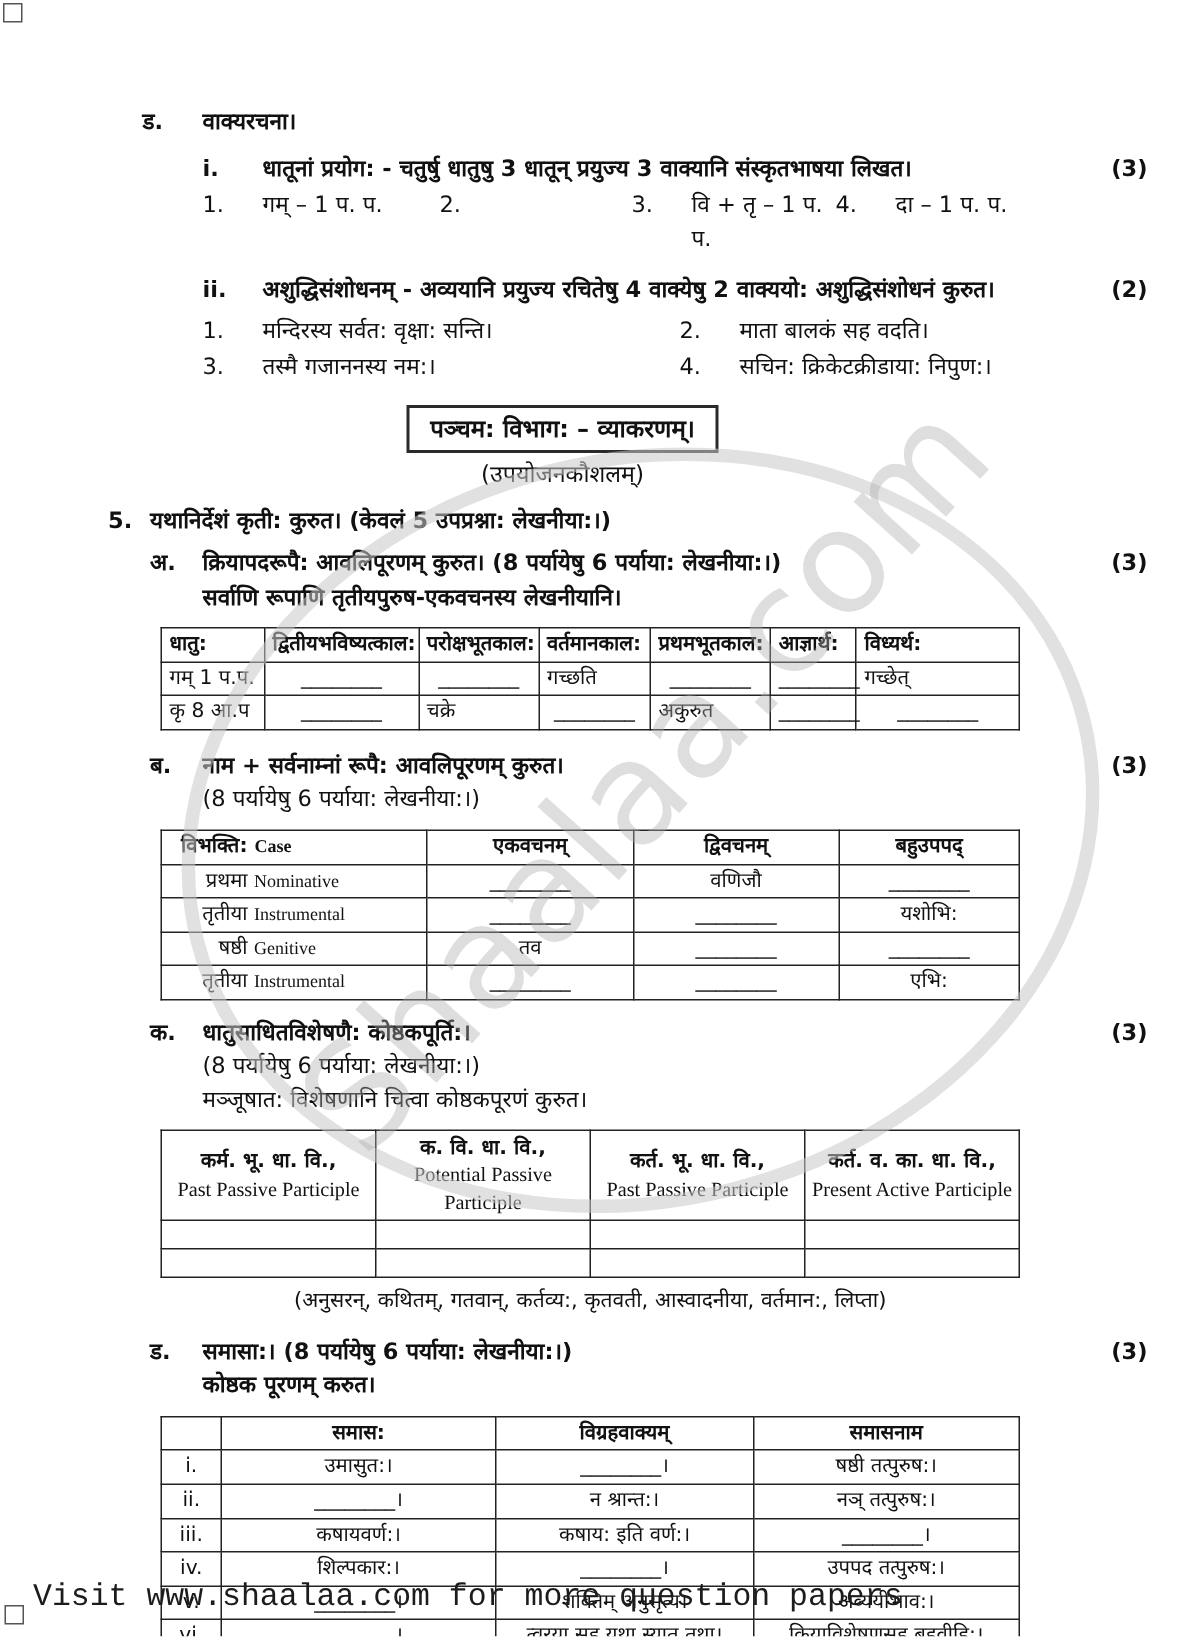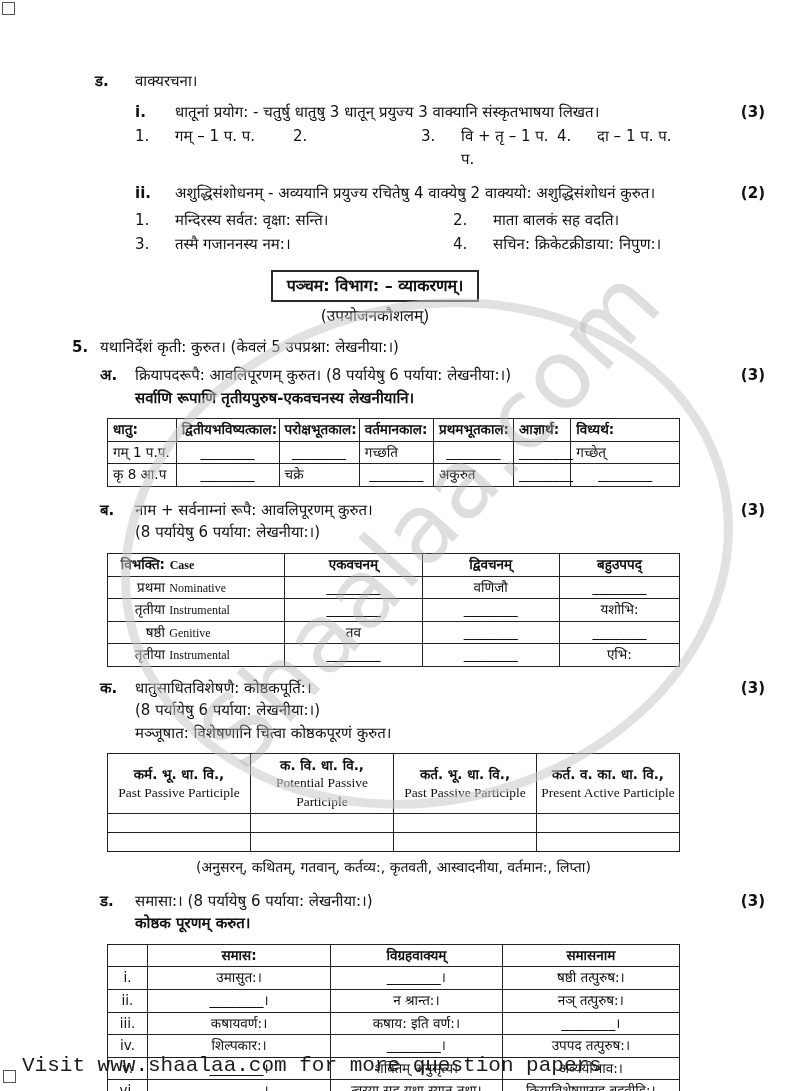--- a/index.html
+++ b/index.html
@@ -10,21 +10,21 @@
   
   .cmark{position:absolute;width:11px;height:11px;border:1.5px solid #555;background:transparent;z-index:3;}
   .cmark.tl{top:2px;left:2px;}
   .cmark.bl{bottom:8px;left:3px;}
 
   
   .qrow{display:flex;align-items:flex-start;}
   .lvl1{margin-left:-23px;}
   .lbl{font-weight:bold;flex:0 0 40px;}
   .lbl.narrow{flex:0 0 28px;}
-  .qtext{font-weight:normal;}
+  .qtext{font-weight:bold;}
   .marks{margin-left:auto;font-weight:bold;flex:0 0 36px;text-align:right;}
   .sub{margin-left:40px;}
   .note{margin-left:40px;font-weight:normal;}
   .note.b{font-weight:bold;}
 
   
   .optline{display:flex;margin-left:40px;margin-top:2px;}
   .optline .op{display:flex;}
   .optline .onum{width:40px;}
   .optline .op1{flex:0 0 158px;}

